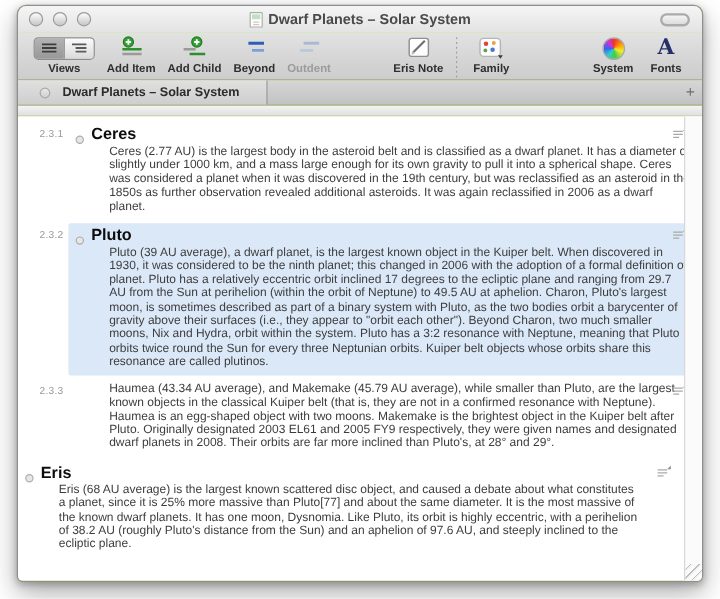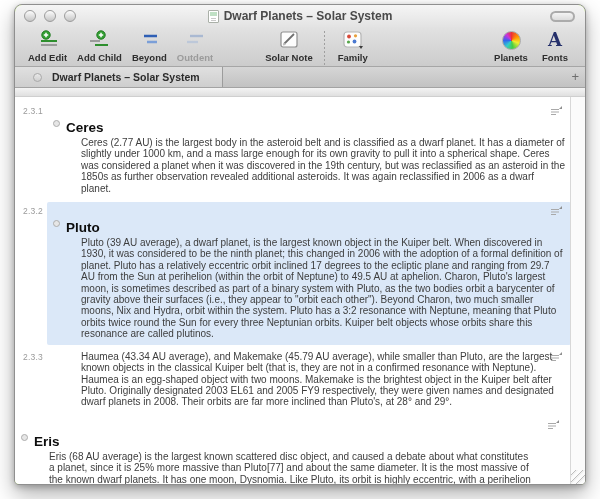--- a/index.html
+++ b/index.html
@@ -87,25 +87,25 @@
     background:linear-gradient(#e9e9e9,#cfcfcf);box-sizing:border-box;}
   .tab-label{font-size:10.5px;font-weight:bold;color:#2b2b2b;white-space:nowrap;}
   .new-tab{position:absolute;right:6px;top:2px;font-size:13px;color:#6e6e6e;line-height:15px;}
   .substrip{height:8px;background:linear-gradient(#f4f4f4,#e0e0e0);border-bottom:1px solid #cfcfcf;}
   
   .content{
     position:absolute;top:92px;bottom:0;left:0;right:0;background:#fff;overflow:hidden;
     padding-top:5px;box-sizing:border-box;
   }
   .row{display:flex;margin-bottom:3px;}
-  .num{width:24px;flex:none;padding-left:8px;padding-top:4px;
+  .num{width:24px;flex:none;padding-left:18px;padding-top:4px;
     font-size:8.5px;color:#9a9a9a;letter-spacing:.2px;}
   .row-main{flex:1;margin-right:17px;padding:2px 6px 5px 6px;position:relative;border-radius:2px;}
   .row-main.selected{background:#dbe8f8;}
-  .head{display:flex;align-items:flex-start;gap:6px;margin-top:16px;}
+  .head{display:flex;align-items:flex-end;gap:6px;}
   .bullet{width:7px;height:7px;border-radius:50%;border:1px solid #adadad;
     background:#e6e6e6;box-sizing:border-box;flex:none;}
   .row-title{font-size:13.5px;font-weight:bold;color:#0d0d0d;line-height:16px;}
   .row-body{margin-left:28px;margin-top:1px;width:484px;
     font-size:10px;line-height:11.4px;color:#3d3d3d;}
   .note-badge{position:absolute;right:8px;top:4px;}
   
   .vscroll{position:absolute;top:92px;bottom:0;right:0;width:15px;
     background:#fbfbfb;border-left:1px solid #d8d8d8;box-sizing:border-box;}
   .grip{position:absolute;right:0;bottom:0;width:14px;height:14px;overflow:hidden;}
@@ -125,33 +125,58 @@
     </div>
     <div class="title-wrap">
       <span class="doc-icon"></span>
       <span class="win-title">Dwarf Planets – Solar System</span>
     </div>
     <span class="pill"></span>
   </div>
 
   <div class="toolbar">
 
+    <div class="tb-item">
+      <div class="tb-icon">
+        <div class="seg">
+          <span class="seg-btn sel">
+            <svg width="14" height="10">
+                <g stroke="#3c3c3c" stroke-width="1.6">
+                  <line x1="1" y1="2" x2="13" y2="2"></line>
+                  <line x1="1" y1="5" x2="13" y2="5"></line>
+                  <line x1="1" y1="8" x2="13" y2="8"></line>
+                </g>
+              </svg>
+          </span>
+          <span class="seg-btn">
+            <svg width="14" height="10">
+                <g stroke="#5a5a5a" stroke-width="1.6">
+                  <line x1="1" y1="2" x2="13" y2="2"></line>
+                  <line x1="4" y1="5" x2="13" y2="5"></line>
+                  <line x1="4" y1="8" x2="13" y2="8"></line>
+                </g>
+              </svg>
+          </span>
+        </div>
+      </div>
+      <span class="tb-label">Views</span>
+    </div>
 
 
     <div class="tb-item">
       <div class="tb-icon">
         <svg width="24" height="20">
           <line x1="5" y1="11" x2="21" y2="11" stroke="#2e8f2e" stroke-width="2"></line>
           <line x1="5" y1="15" x2="21" y2="15" stroke="#9a9a9a" stroke-width="2"></line>
           <circle cx="10" cy="5" r="4.2" fill="#35a035" stroke="#1f7a1f" stroke-width="1"></circle>
           <line x1="10" y1="2.8" x2="10" y2="7.2" stroke="#fff" stroke-width="1.5"></line>
           <line x1="7.8" y1="5" x2="12.2" y2="5" stroke="#fff" stroke-width="1.5"></line>
         </svg>
       </div>
-      <span class="tb-label">Add Edit</span>
+      <span class="tb-label">Add Item</span>
     </div>
 
     <div class="tb-item">
       <div class="tb-icon">
         <svg width="24" height="20">
           <line x1="3" y1="11" x2="13" y2="11" stroke="#9a9a9a" stroke-width="2"></line>
           <line x1="8" y1="15" x2="21" y2="15" stroke="#2e8f2e" stroke-width="2"></line>
           <circle cx="14" cy="5" r="4.2" fill="#35a035" stroke="#1f7a1f" stroke-width="1"></circle>
           <line x1="14" y1="2.8" x2="14" y2="7.2" stroke="#fff" stroke-width="1.5"></line>
           <line x1="11.8" y1="5" x2="16.2" y2="5" stroke="#fff" stroke-width="1.5"></line>
@@ -183,21 +208,21 @@
     <div style="width:42px;"></div>
 
     <div class="tb-item">
       <div class="tb-icon">
         <svg width="22" height="20">
           <rect x="3" y="2" width="16" height="15" rx="2" fill="#fdfdfd" stroke="#8f8f8f" stroke-width="1.2"></rect>
           <line x1="6" y1="14" x2="16" y2="4" stroke="#6f6f6f" stroke-width="1.8"></line>
           <line x1="5.2" y1="15" x2="7.5" y2="13.5" stroke="#bdbdbd" stroke-width="1.6"></line>
         </svg>
       </div>
-      <span class="tb-label">Solar Note</span>
+      <span class="tb-label">Eris Note</span>
     </div>
 
 
     <div class="tb-sep"></div>
 
     <div class="tb-item">
       <div class="tb-icon">
         <svg width="24" height="20">
           <rect x="3" y="2" width="17" height="15" rx="3" fill="#fdfdfd" stroke="#b5b5b5" stroke-width="1.2"></rect>
           <circle cx="8" cy="6.5" r="1.9" fill="#d84a3a"></circle>
@@ -210,21 +235,21 @@
       <span class="tb-label">Family</span>
     </div>
 
     <div class="tb-spacer"></div>
 
     <div class="tb-item">
       <div class="tb-icon">
         <span style="width:17px;height:17px;border-radius:50%;display:inline-block;border:1px solid #aaa;
           background:conic-gradient(#e33 0deg,#f90 60deg,#ee3 110deg,#4c4 170deg,#3cc 220deg,#36e 270deg,#c3d 320deg,#e33 360deg);"></span>
       </div>
-      <span class="tb-label">Planets</span>
+      <span class="tb-label">System</span>
     </div>
 
     <div class="tb-item">
       <div class="tb-icon">
         <span style="font-family:'DejaVu Serif','Liberation Serif',serif;font-size:18px;font-weight:bold;color:#25306b;line-height:20px;">A</span>
       </div>
       <span class="tb-label">Fonts</span>
     </div>
 
   </div>

